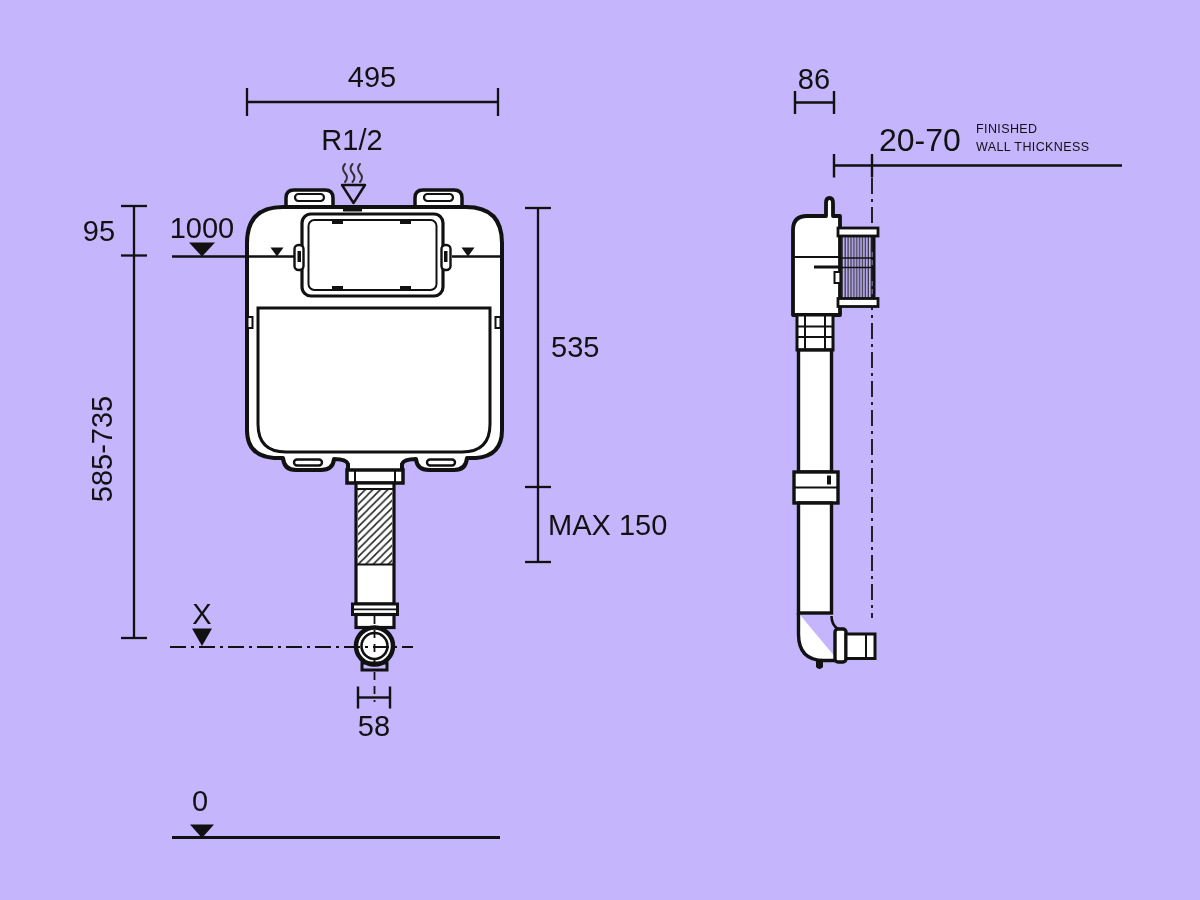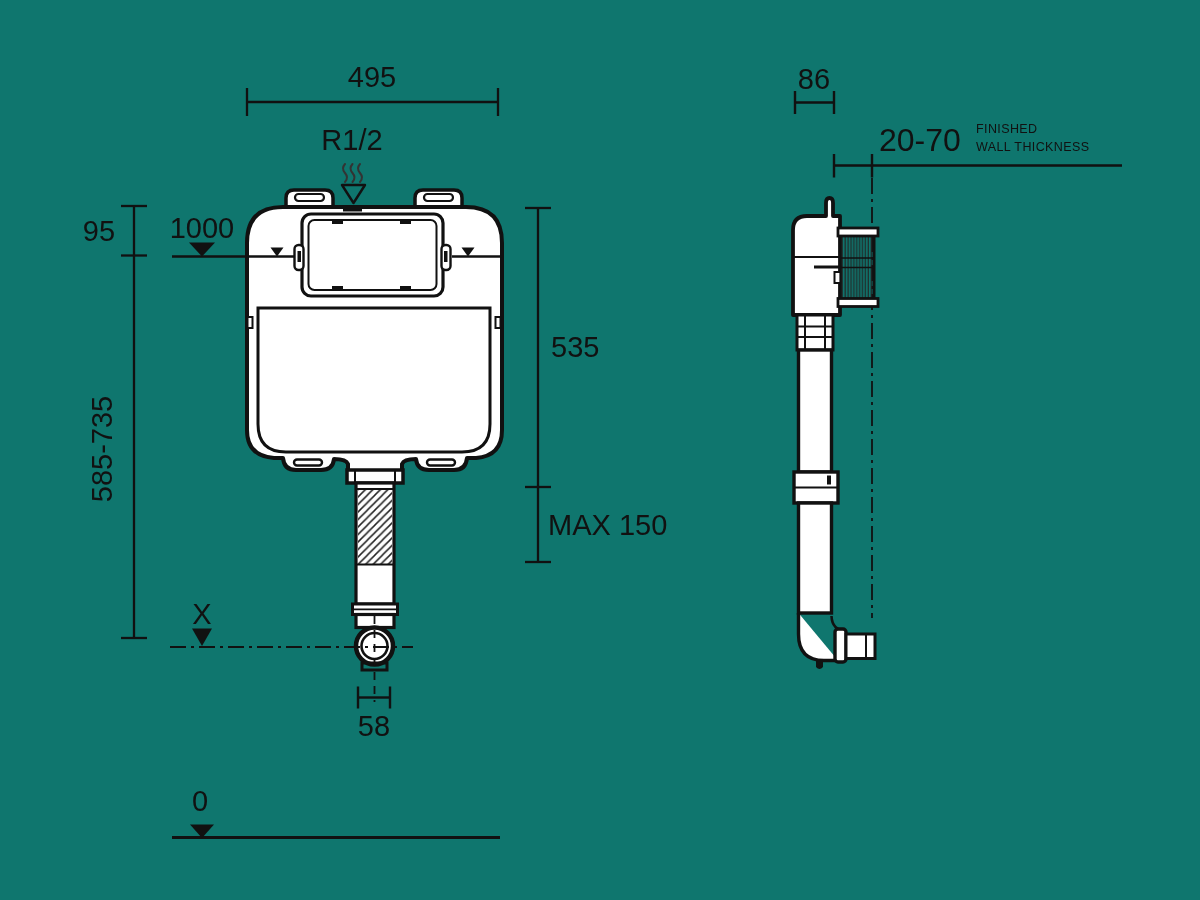--- a/index.html
+++ b/index.html
@@ -1,16 +1,16 @@
 <!DOCTYPE html>
 <html><head>
 <meta charset="utf-8">
 <style>
   html,body{margin:0;padding:0;background:#fff;}
-  .canvas{position:relative;width:1200px;height:900px;background:#0f766e;overflow:hidden;}
+  .canvas{position:relative;width:1200px;height:900px;background:#c4b5fd;overflow:hidden;}
   svg{display:block;}
   .t{font-family:"Liberation Sans",sans-serif;font-size:29px;fill:#111;}
   .tb{font-family:"Liberation Sans",sans-serif;font-size:32px;fill:#111;}
   .ts{font-family:"Liberation Sans",sans-serif;font-size:12.5px;fill:#111;letter-spacing:.4px;}
 </style>
 </head>
 <body>
 
 <div class="canvas">
 <svg width="1200" height="900" viewBox="0 0 1200 900">

